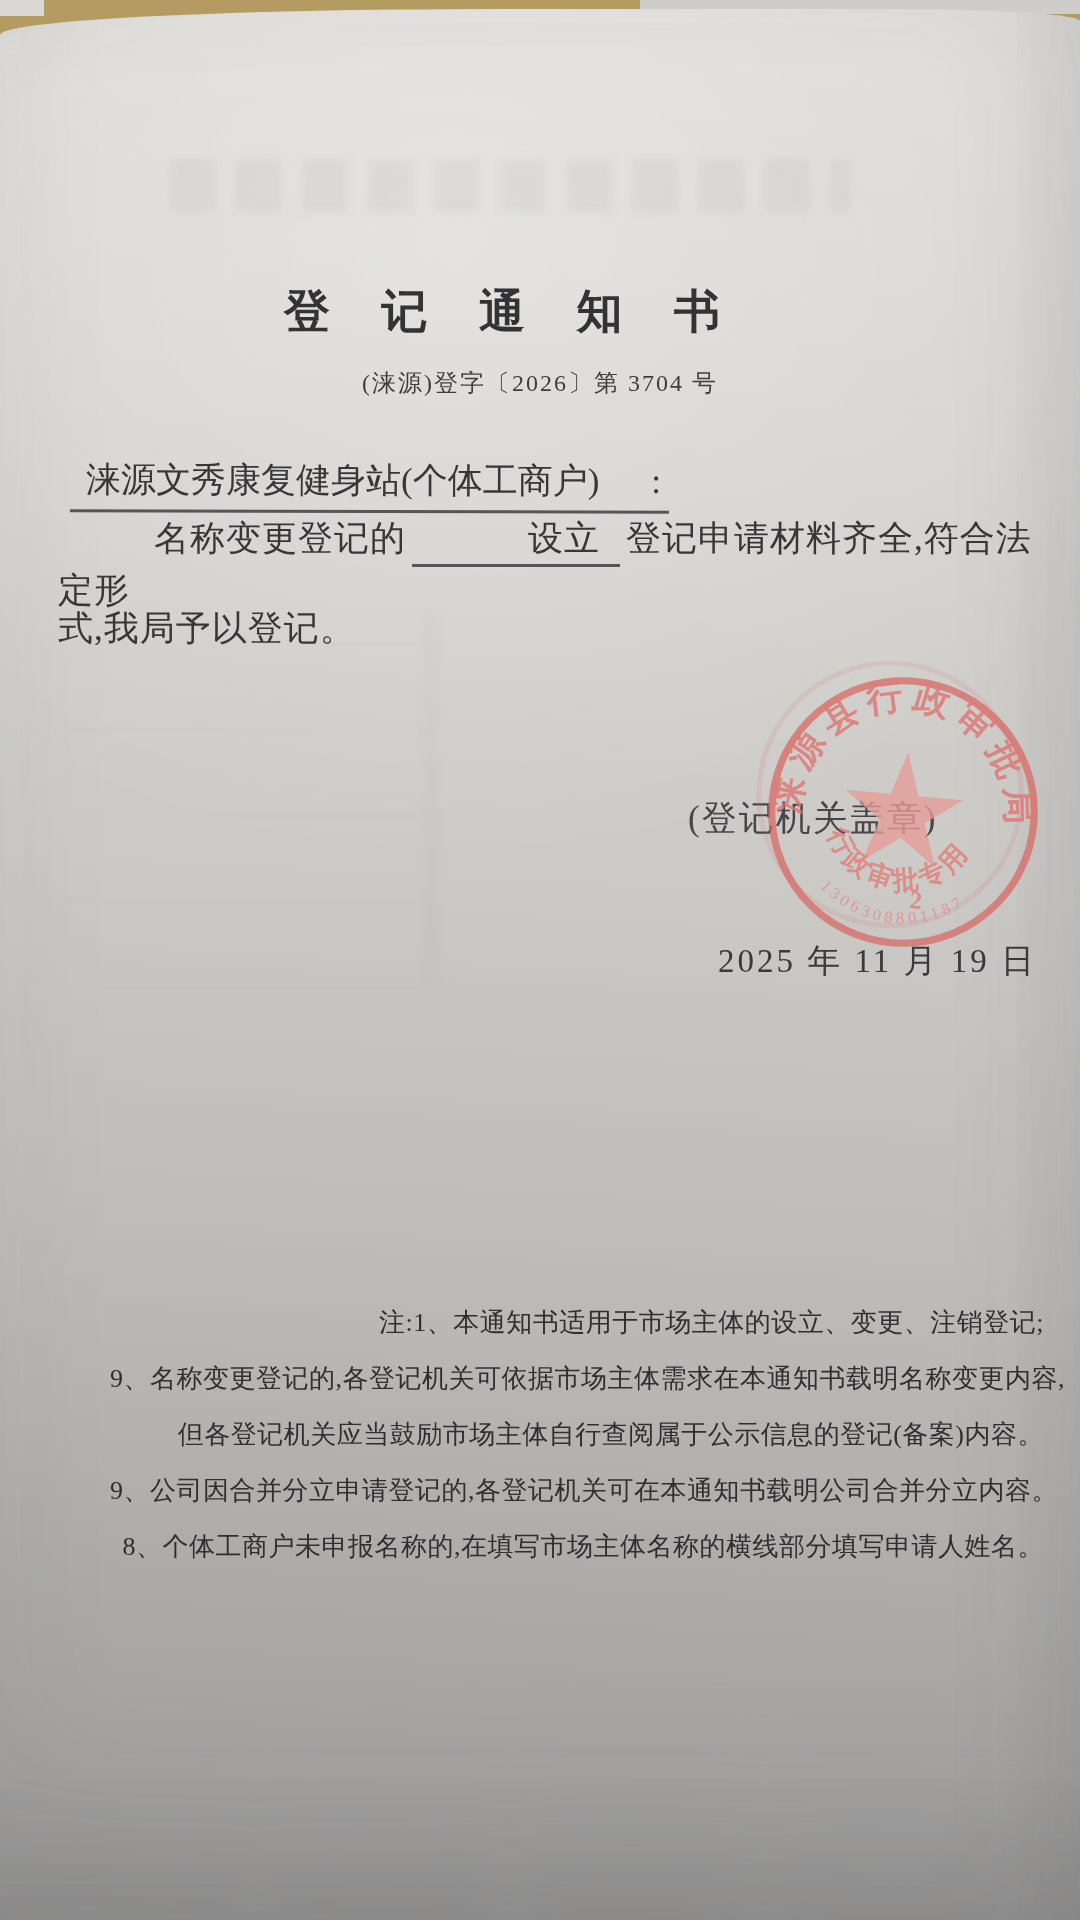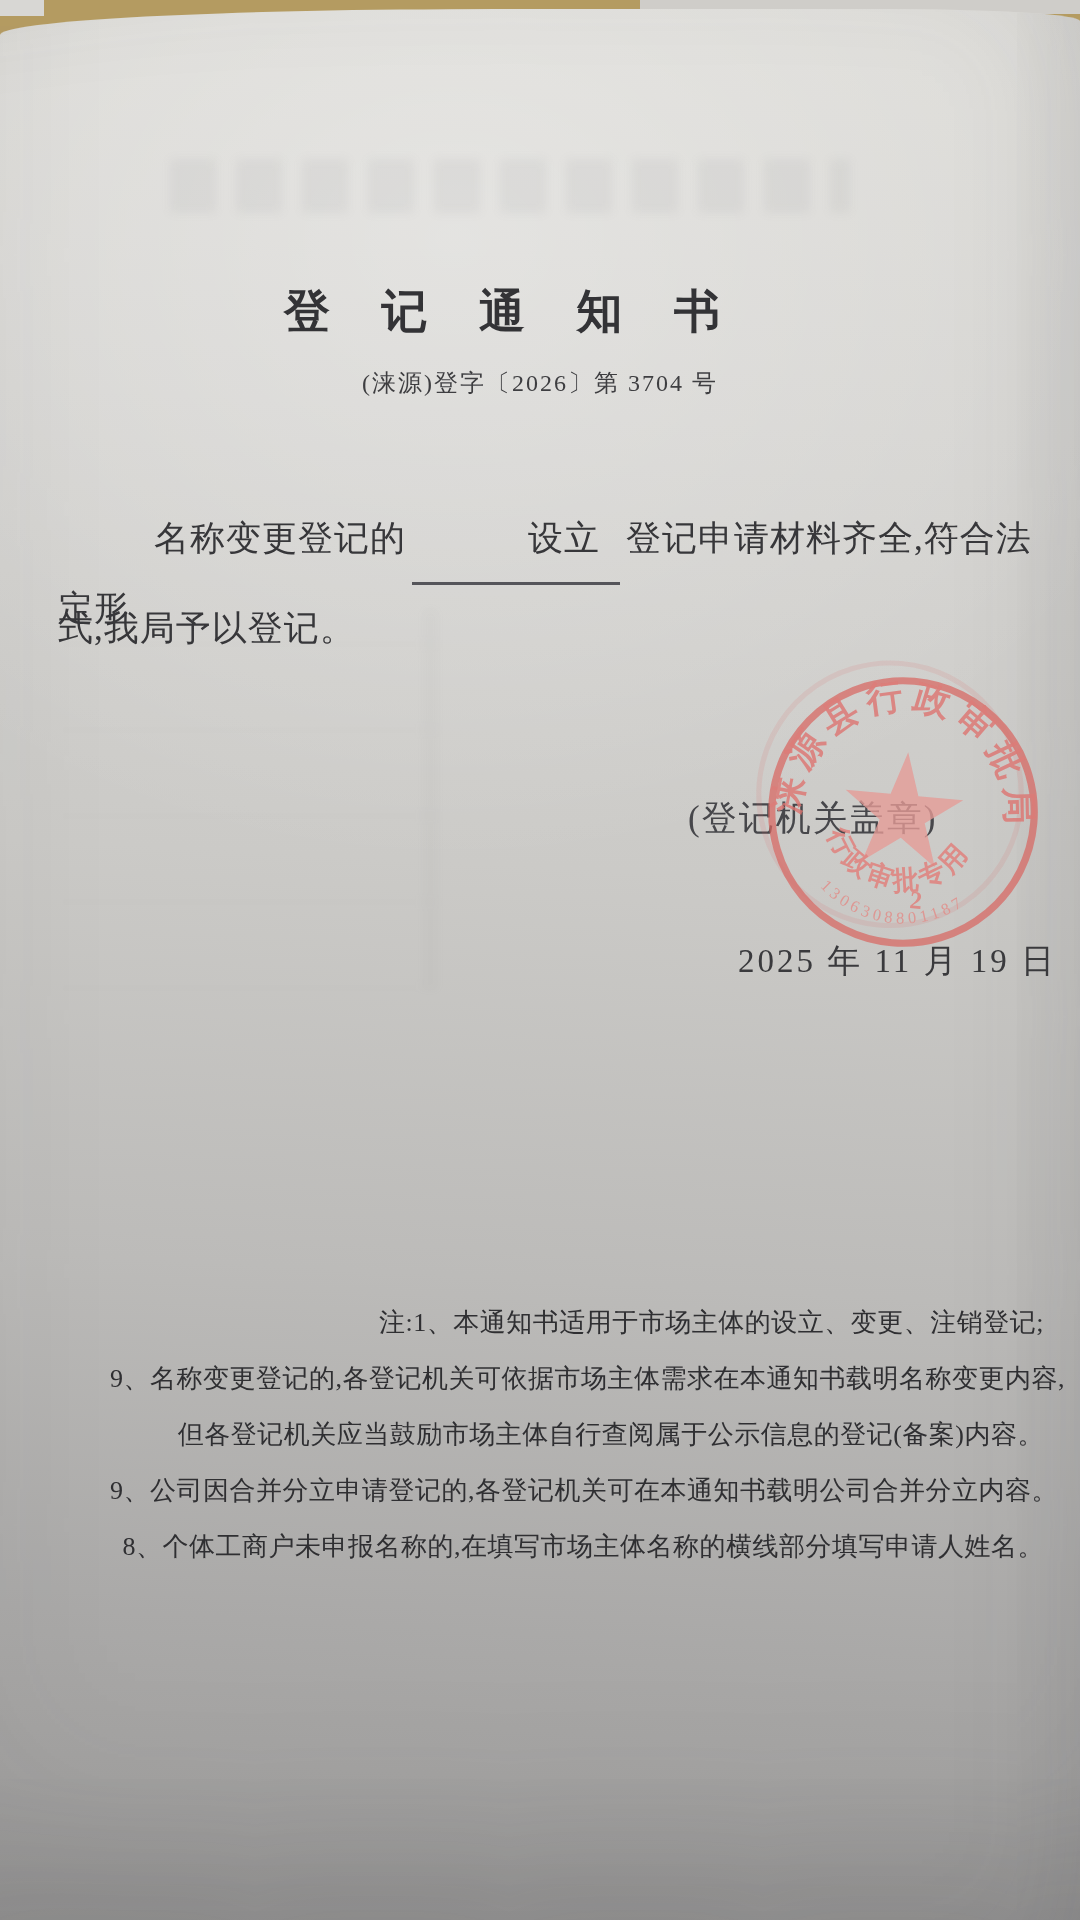--- a/index.html
+++ b/index.html
@@ -53,24 +53,24 @@
   .addressee .uline{
     display:inline-block;border-bottom:3px solid #55555a;
     padding:0 8px 6px 16px;transform:rotate(.15deg);
   }
   .addressee .gap{display:inline-block;width:52px;}
   .bodyline{left:58px;width:975px;font-size:35px;color:#37373a;letter-spacing:1px;}
   .bodyline.l1{top:506px;text-indent:96px;}
   .bodyline.l2{top:596px;font-family:Liberation Serif, serif;}
   .blank-u{
     display:inline-block;border-bottom:3px solid #55555a;
-    padding:0 20px 20px 20px;margin:0 6px;
+    padding:0 20px 2px 20px;margin:0 6px;
   }
   .seal-caption{top:786px;left:688px;font-size:35px;color:#47474b;letter-spacing:2px;}
-  .date-line{top:930px;left:738px;font-size:33px;color:#3a3a3d;letter-spacing:3px;white-space:nowrap;}
+  .date-line{top:930px;left:718px;font-size:33px;color:#3a3a3d;letter-spacing:3px;white-space:nowrap;}
   .notes{position:absolute;top:1286px;left:56px;width:988px;}
   .note-line{
     font-size:26px;line-height:56px;color:#2f2f32;letter-spacing:.5px;
     white-space:nowrap;
     text-align:right;
   }
   .note-line.ind{text-indent:54px;}
   
   .stamp{position:absolute;top:648px;left:748px;width:310px;height:310px;transform:rotate(5deg);opacity:.92;}
 </style>
@@ -83,20 +83,21 @@
   <div class="desk3"></div>
 
   <div class="paper">
     <div class="ghost ghost-title"></div>
     <div class="ghost ghost-table-left"></div>
     <div class="ghost ghost-rows"></div>
 
     <div class="tx doc-title">登 记 通 知 书</div>
     <div class="tx doc-number">(涞源)登字〔2026〕第 3704 号</div>
 
+    <div class="tx addressee"><span class="uline"><span>涞源文秀康复健身站(个体工商户)</span><span class="gap"></span><span>:</span></span></div>
 
     <div class="tx bodyline l1"><span>名称变更登记的</span><span class="blank-u">设立</span><span>登记申请材料齐全,符合法定形</span></div>
     <div class="tx bodyline l2">式,我局予以登记。</div>
 
     <div class="tx seal-caption">(登记机关盖章)</div>
 
     <svg class="stamp" viewBox="0 0 300 300" xmlns="http://www.w3.org/2000/svg">
 
       <circle cx="136" cy="134" r="127" fill="none" stroke="#d96661" stroke-width="5" opacity="0.14"></circle>
 

